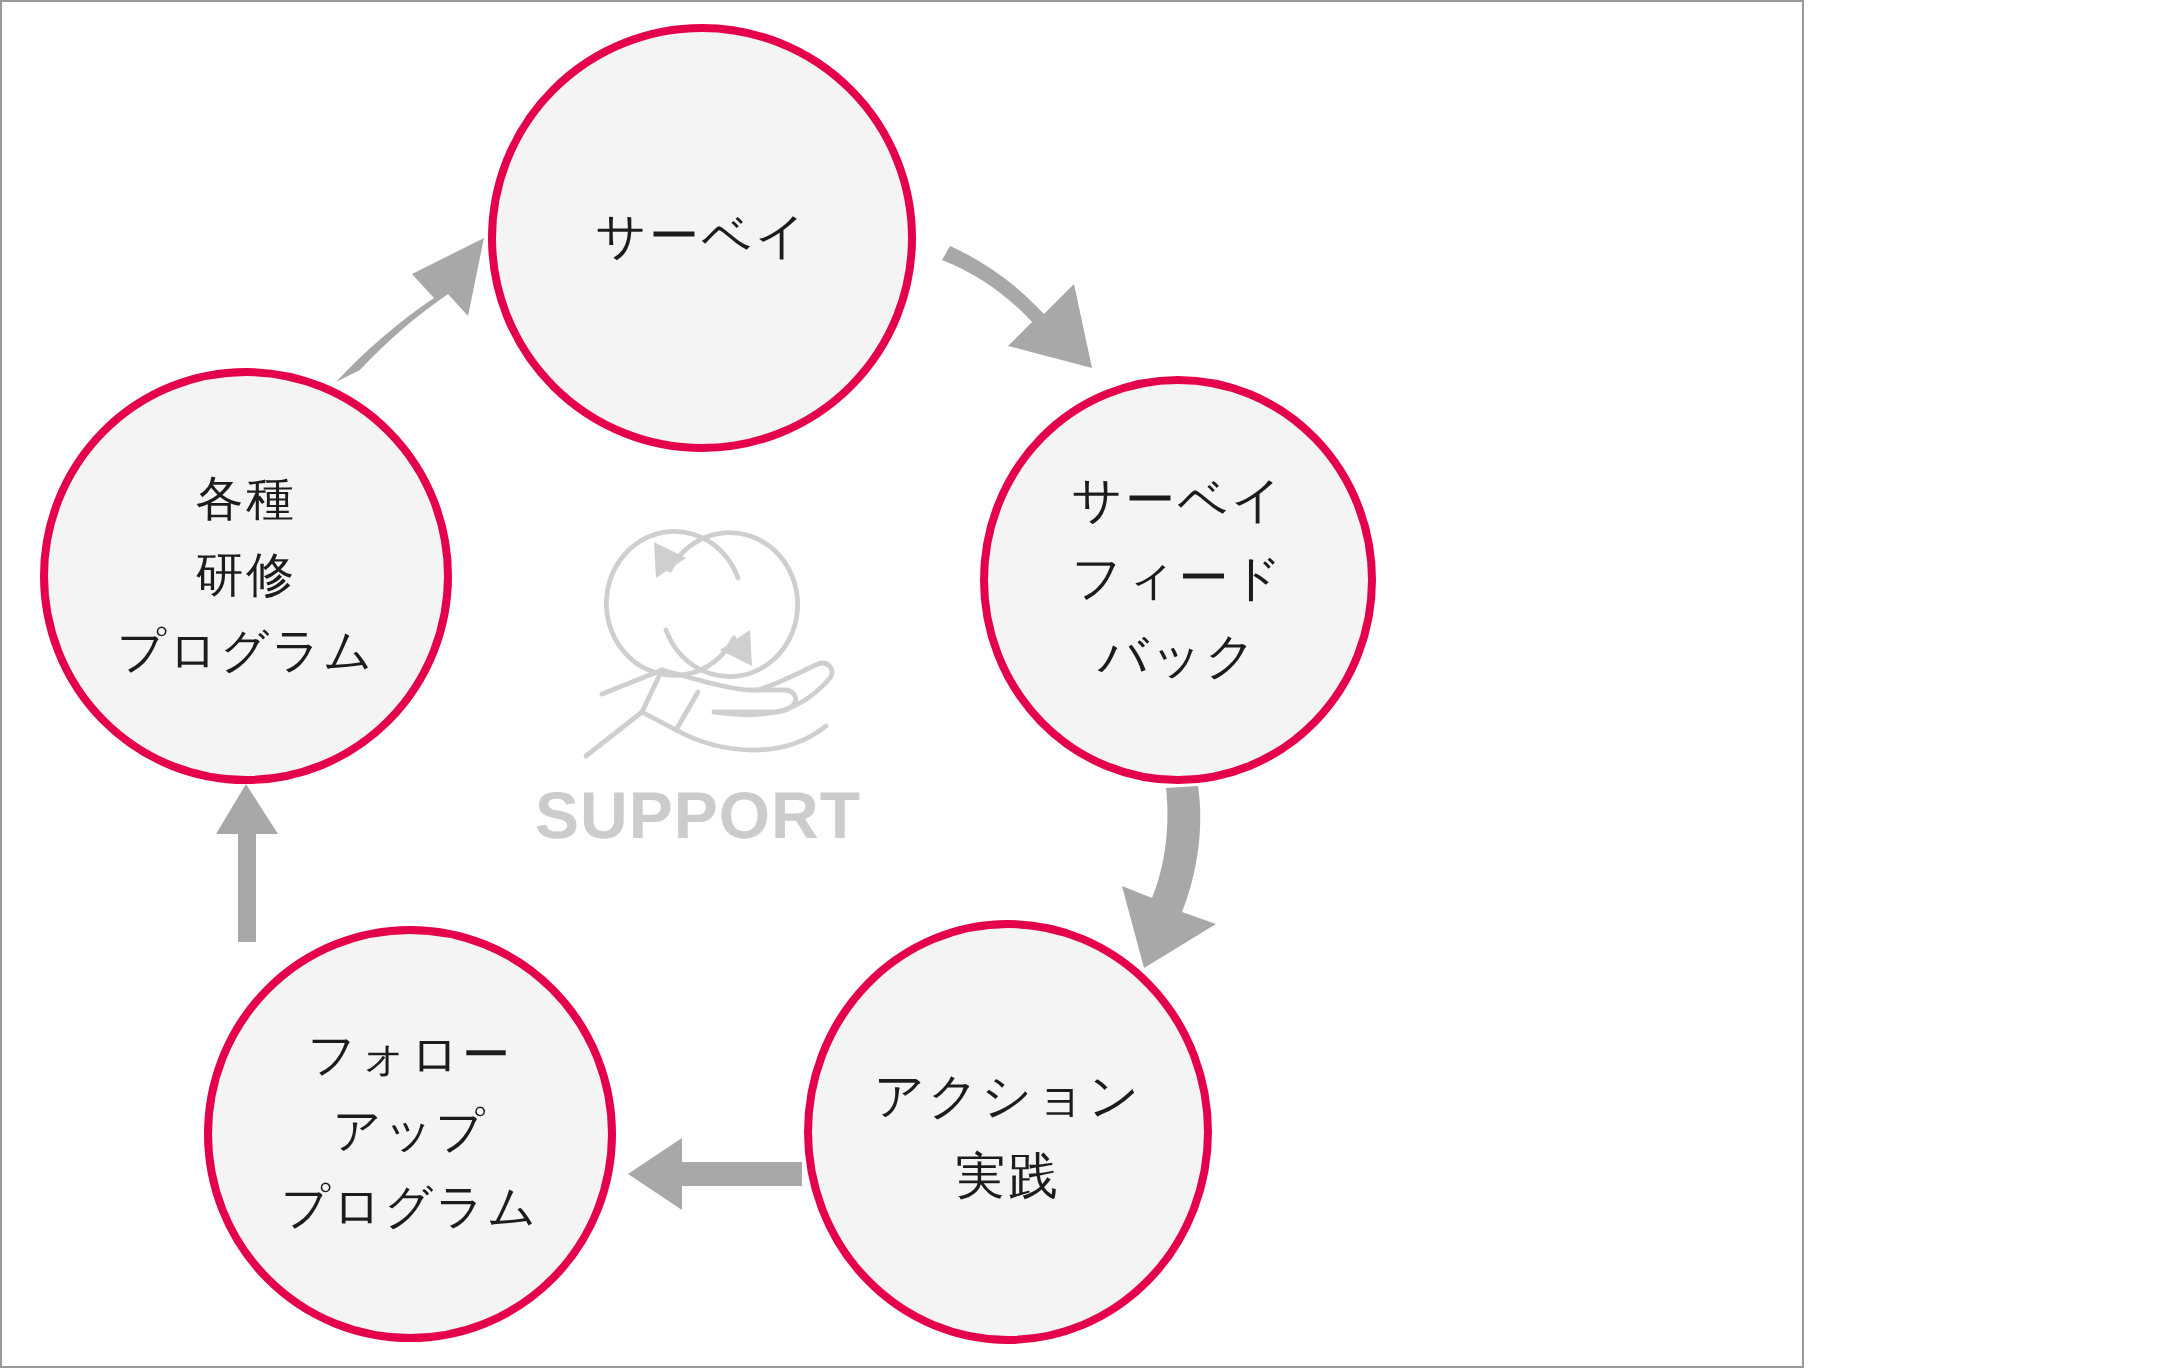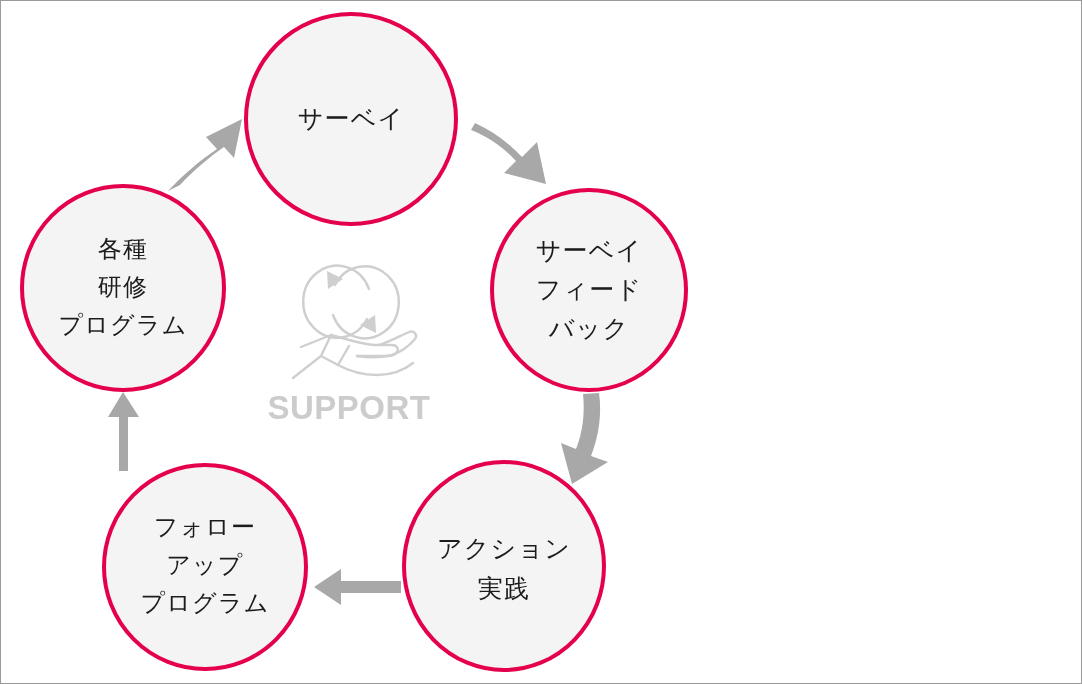--- a/index.html
+++ b/index.html
@@ -5,21 +5,21 @@
   html, body {
     margin: 0;
     padding: 0;
     background: #ffffff;
   }
   body {
     font-family: "Liberation Sans", "DejaVu Sans", sans-serif;
   }
   #canvas {
     position: relative;
-    width: 1082px;
+    width: 902px;
     height: 684px;
     background: #ffffff;
     border: 1px solid #9a9a9a;
     box-sizing: border-box;
     overflow: hidden;
   }
   #diagram-svg {
     position: absolute;
     left: 0;
     top: 0;

